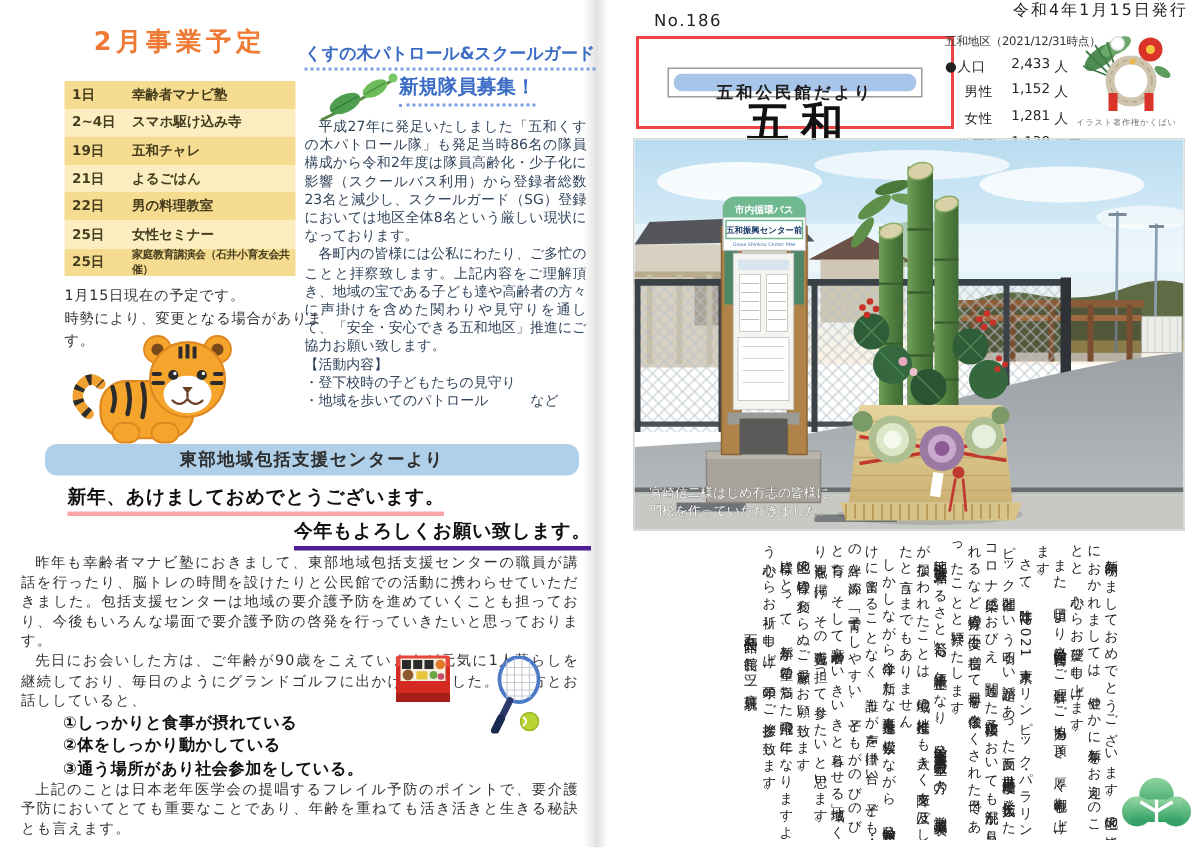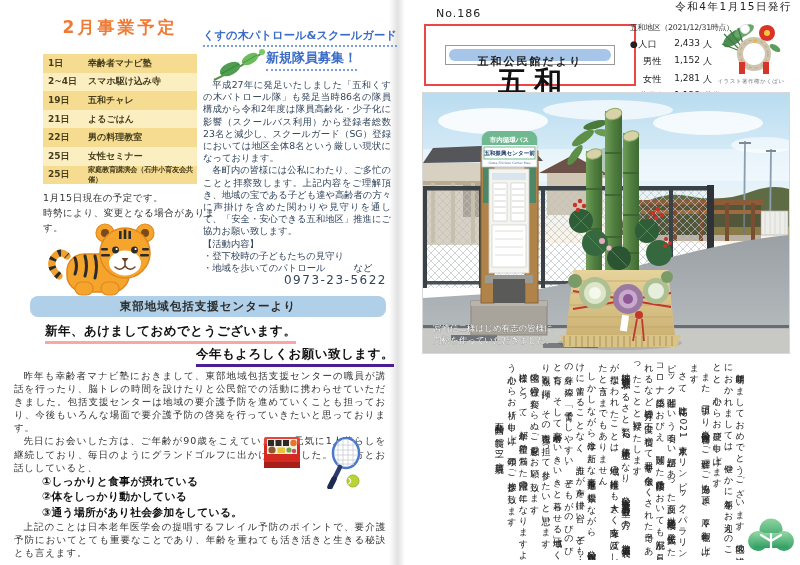--- a/index.html
+++ b/index.html
@@ -187,21 +187,20 @@
   <path d="M33,17 L47,9" stroke="#3f8c42" stroke-width="0.8"></path>
   <circle cx="52" cy="6" r="3" fill="#7ac86a"></circle>
 </svg>
 
 <div id="recruit-body" class="abs">
   <p class="indent">平成27年に発足いたしました「五和くすの木パトロール隊」も発足当時86名の隊員構成から令和2年度は隊員高齢化・少子化に影響（スクールバス利用）から登録者総数23名と減少し、スクールガード（SG）登録においては地区全体8名という厳しい現状になっております。</p>
   <p class="indent">各町内の皆様には公私にわたり、ご多忙のことと拝察致します。上記内容をご理解頂き、地域の宝である子ども達や高齢者の方々に声掛けを含めた関わりや見守りを通して、「安全・安心できる五和地区」推進にご協力お願い致します。</p>
   <p>【活動内容】</p>
   <p>・登下校時の子どもたちの見守り</p>
   <p>・地域を歩いてのパトロール　　　など</p>
-  <p id="recruit-phone">0973-23-5622</p>
 </div>
 
 <div id="support-header" class="abs">東部地域包括支援センターより</div>
 <div id="support-greet1" class="abs">新年、あけましておめでとうございます。</div>
 <div id="support-greet2" class="abs">今年もよろしくお願い致します。</div>
 
 <div id="support-body" class="abs">
   <p class="indent">昨年も幸齢者マナビ塾におきまして、東部地域包括支援センターの職員が講話を行ったり、脳トレの時間を設けたりと公民館での活動に携わらせていただきました。包括支援センターは地域の要介護予防を進めていくことも担っており、今後もいろんな場面で要介護予防の啓発を行っていきたいと思っております。</p>
   <p class="indent">先日にお会いした方は、ご年齢が90歳をこえていますが元気に1人暮らしを継続しており、毎日のようにグランドゴルフに出かけていました。この方とお話ししていると、</p>
   <p class="point-line">①しっかりと食事が摂れている</p>

